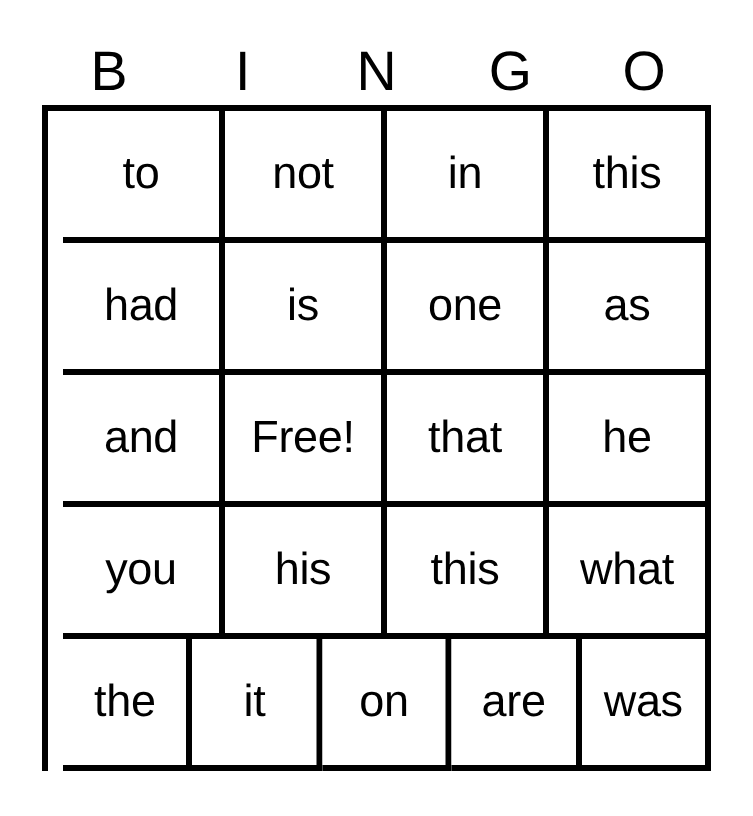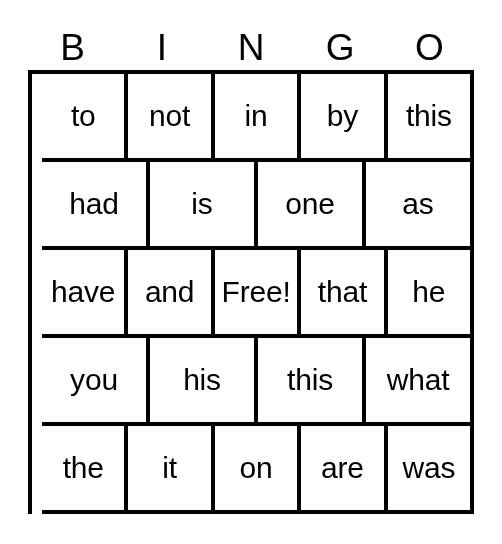--- a/index.html
+++ b/index.html
@@ -105,46 +105,40 @@
       <div class="cell">
         <span class="cell-text">to</span>
       </div>
       <div class="cell">
         <span class="cell-text">not</span>
       </div>
       <div class="cell">
         <span class="cell-text">in</span>
       </div>
       <div class="cell">
-        <span class="cell-text">by</span>
-      </div>
-      <div class="cell">
         <span class="cell-text">this</span>
       </div>
     </div>
 
     <div class="grid-row">
       <div class="cell">
         <span class="cell-text">had</span>
       </div>
       <div class="cell">
         <span class="cell-text">is</span>
       </div>
       <div class="cell">
         <span class="cell-text">one</span>
       </div>
       <div class="cell">
         <span class="cell-text">as</span>
       </div>
     </div>
 
     <div class="grid-row">
-      <div class="cell">
-        <span class="cell-text">have</span>
-      </div>
       <div class="cell">
         <span class="cell-text">and</span>
       </div>
       <div class="cell">
         <span class="cell-text">Free!</span>
       </div>
       <div class="cell">
         <span class="cell-text">that</span>
       </div>
       <div class="cell">

